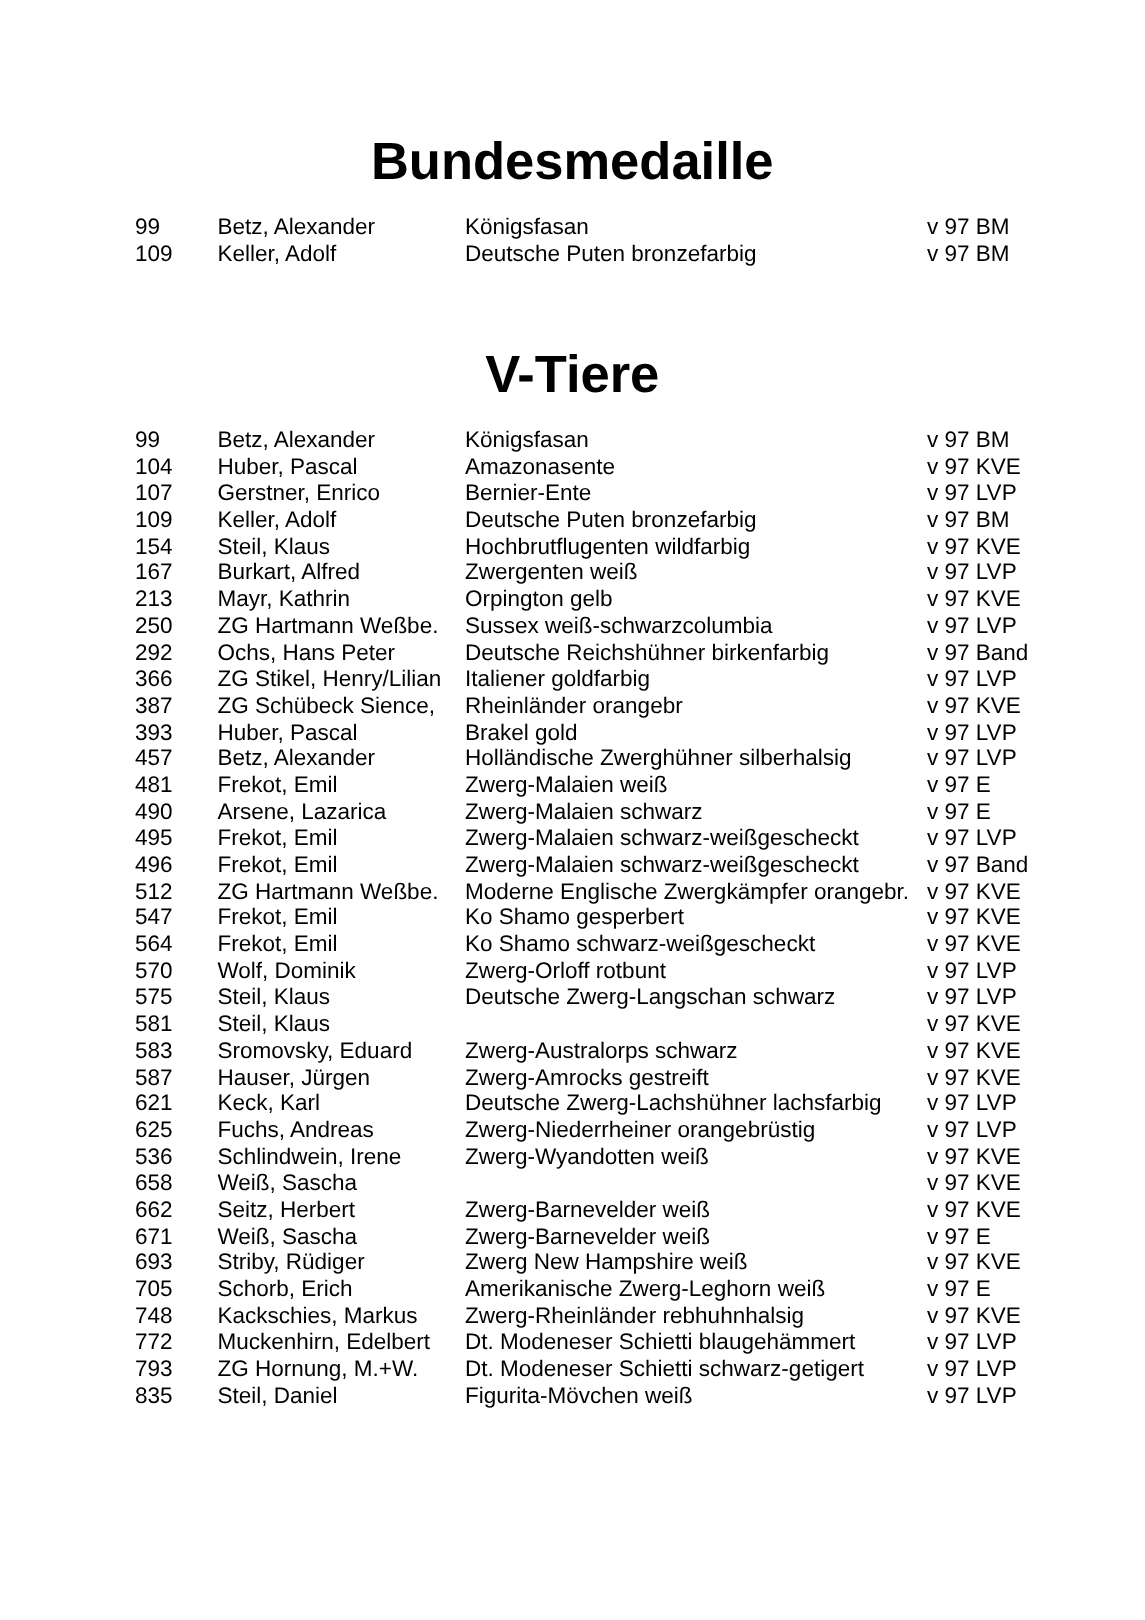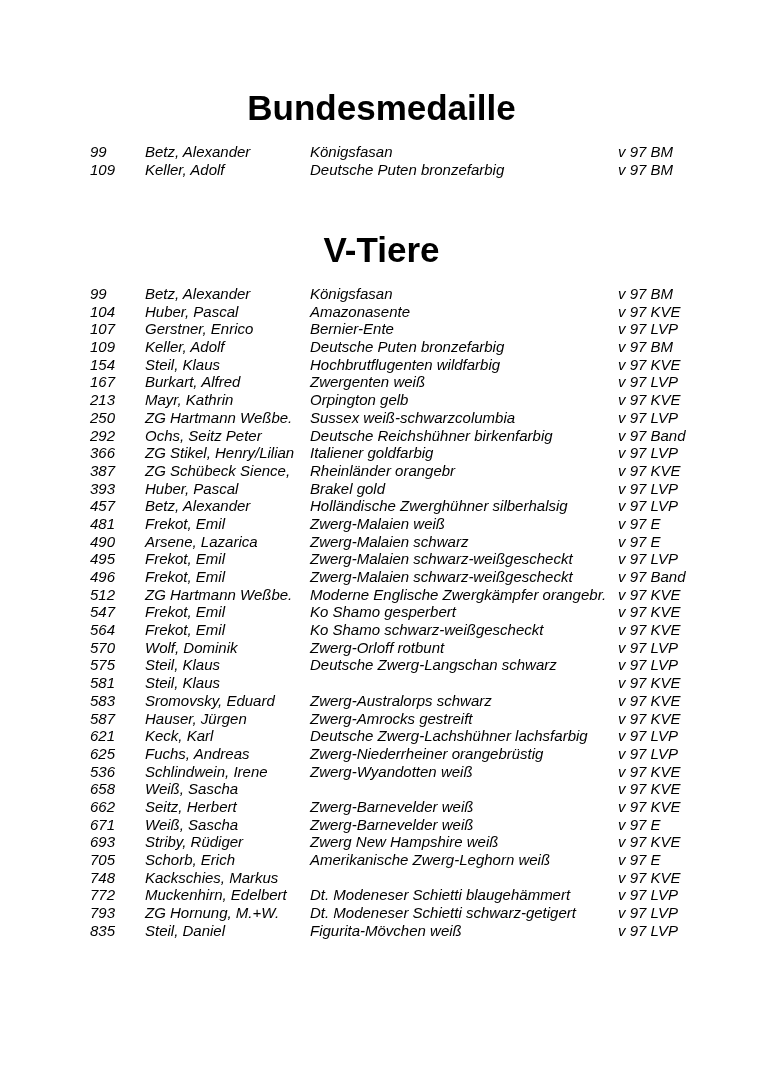--- a/index.html
+++ b/index.html
@@ -33,21 +33,20 @@
       width: 620px;
     }
     #t-bundes { top: 143px; }
     #t-vtiere { top: 285px; }
     .row {
       height: 17.7px;
       line-height: 17.7px;
       font-size: 15px;
       white-space: nowrap;
       position: relative;
-      font-style: italic;
     }
     .row span {
       position: absolute;
       top: 0;
     }
     .c-num { left: 0; }
     .c-name { left: 55px; width: 160px; overflow: visible; }
     .c-breed { left: 220px; }
     .c-grade { left: 528px; }
   </style>
@@ -115,21 +114,21 @@
       <span class="c-grade">v 97 KVE</span>
     </div>
     <div class="row">
       <span class="c-num">250</span>
       <span class="c-name">ZG Hartmann Weßbe.</span>
       <span class="c-breed">Sussex weiß-schwarzcolumbia</span>
       <span class="c-grade">v 97 LVP</span>
     </div>
     <div class="row">
       <span class="c-num">292</span>
-      <span class="c-name">Ochs, Seitz Peter</span>
+      <span class="c-name">Ochs, Hans Peter</span>
       <span class="c-breed">Deutsche Reichshühner birkenfarbig</span>
       <span class="c-grade">v 97 Band</span>
     </div>
     <div class="row">
       <span class="c-num">366</span>
       <span class="c-name">ZG Stikel, Henry/Lilian</span>
       <span class="c-breed">Italiener goldfarbig</span>
       <span class="c-grade">v 97 LVP</span>
     </div>
     <div class="row">
@@ -264,20 +263,21 @@
     </div>
     <div class="row">
       <span class="c-num">705</span>
       <span class="c-name">Schorb, Erich</span>
       <span class="c-breed">Amerikanische Zwerg-Leghorn weiß</span>
       <span class="c-grade">v 97 E</span>
     </div>
     <div class="row">
       <span class="c-num">748</span>
       <span class="c-name">Kackschies, Markus</span>
+      <span class="c-breed">Zwerg-Rheinländer rebhuhnhalsig</span>
       <span class="c-grade">v 97 KVE</span>
     </div>
     <div class="row">
       <span class="c-num">772</span>
       <span class="c-name">Muckenhirn, Edelbert</span>
       <span class="c-breed">Dt. Modeneser Schietti blaugehämmert</span>
       <span class="c-grade">v 97 LVP</span>
     </div>
     <div class="row">
       <span class="c-num">793</span>

